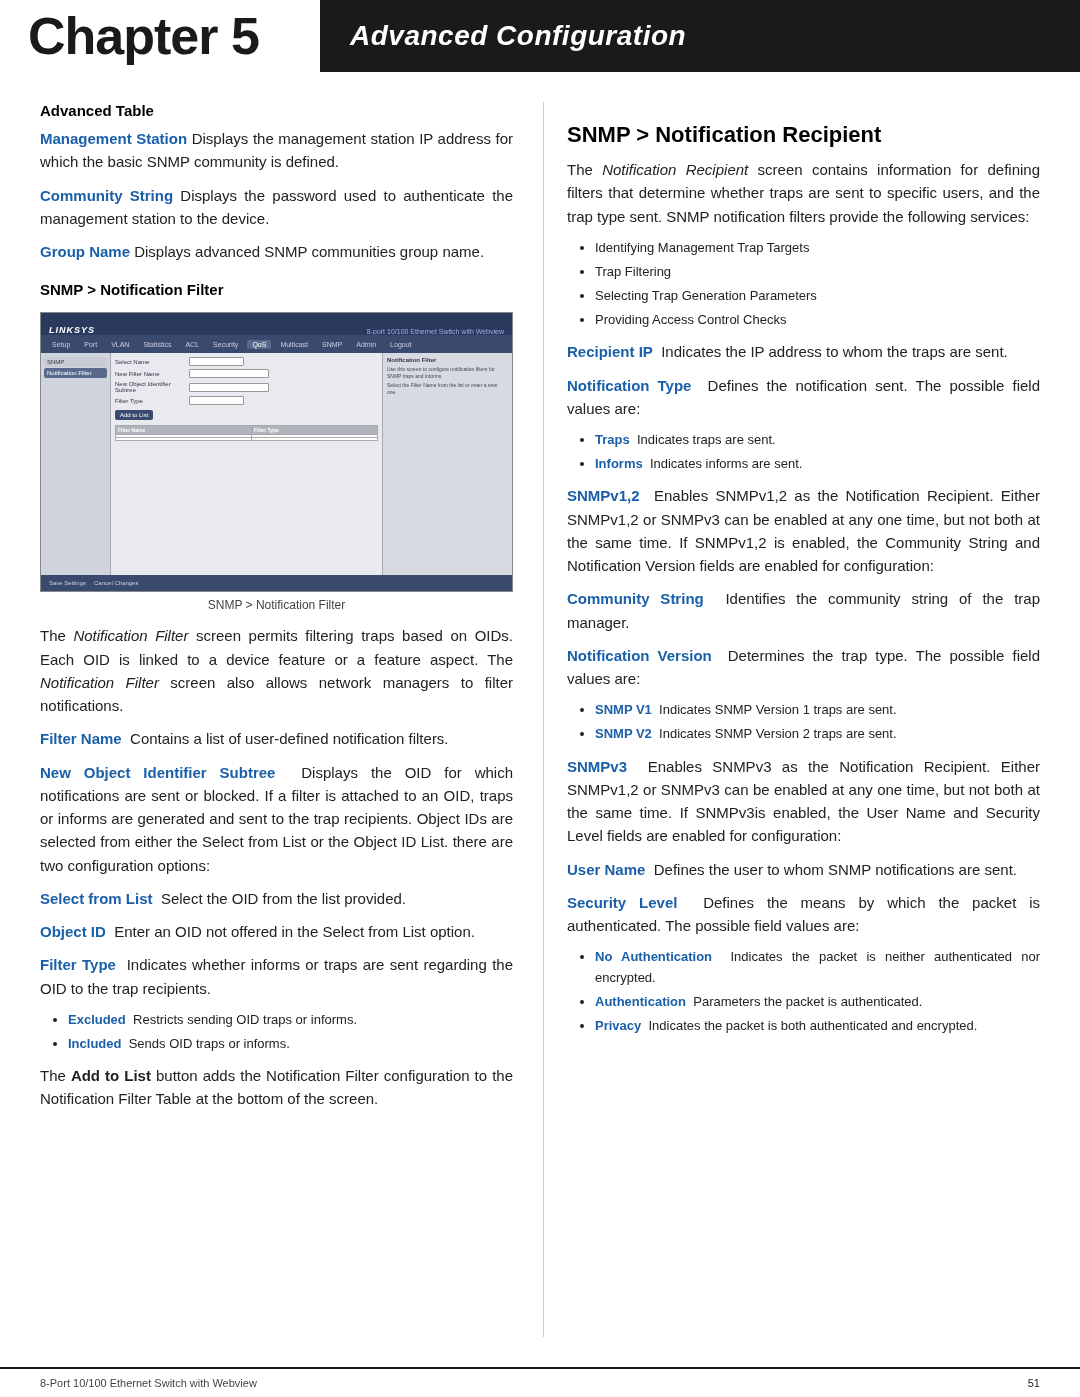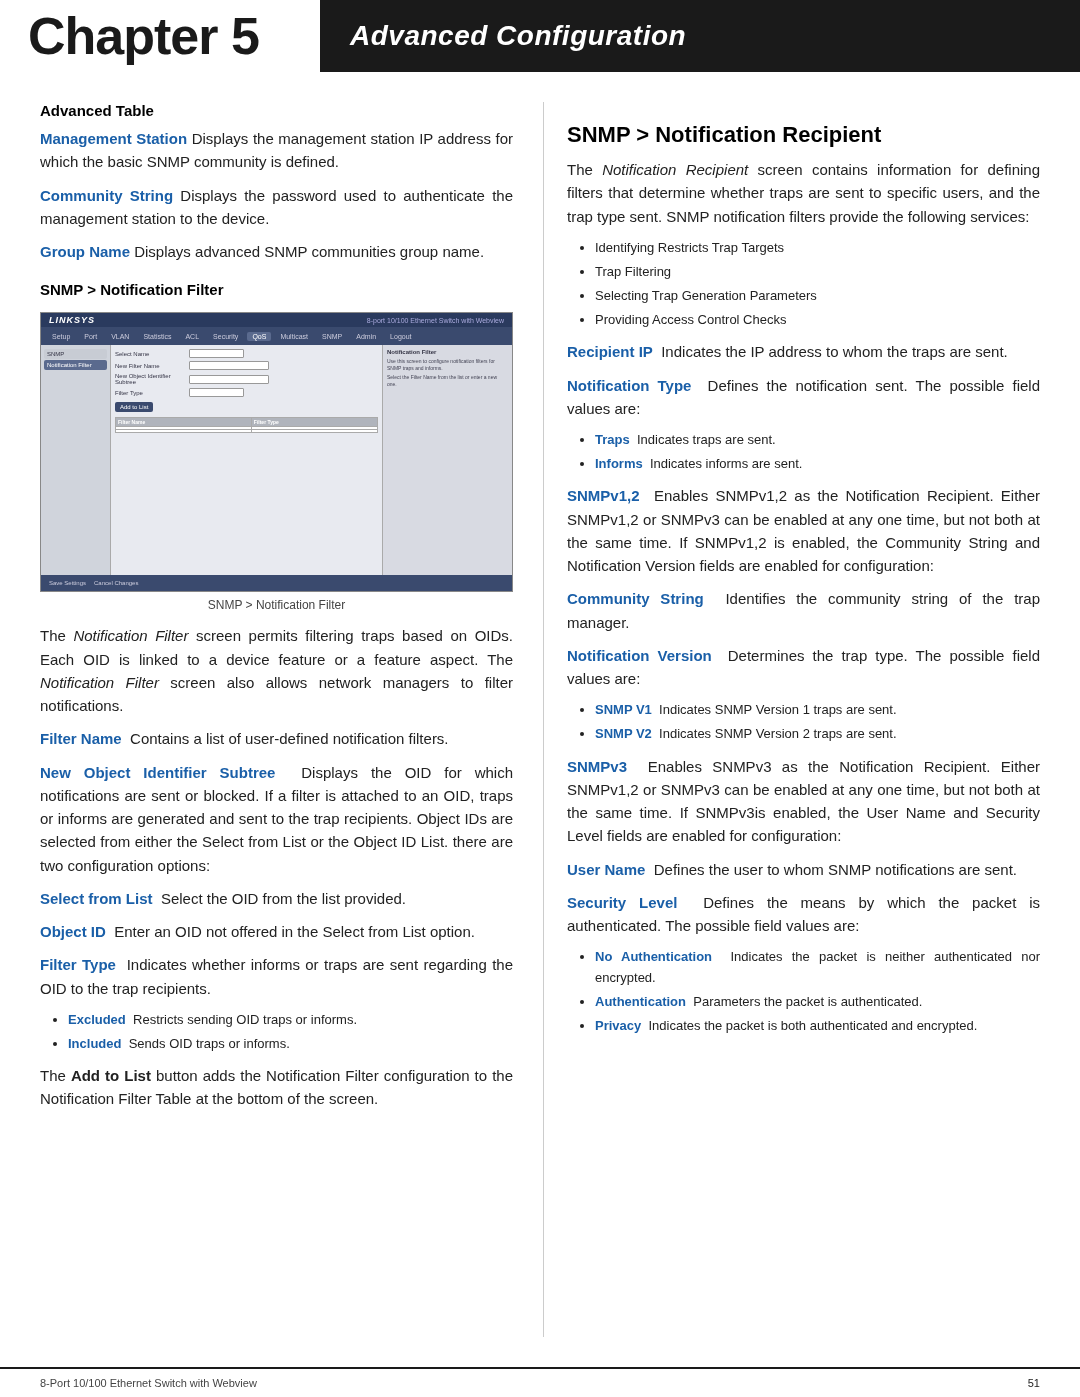--- a/index.html
+++ b/index.html
@@ -117,23 +117,23 @@
       width: 100%;
       height: 100%;
       background: linear-gradient(180deg, #c5c9d0 0%, #d5d8de 100%);
       display: flex;
       flex-direction: column;
     }
 
     
     .ls-topbar {
       background: #2a3a5e;
-      height: 14px;
-      display: flex;
-      align-items: center;
+      height: 22px;
+      display: flex;
+      align-items: flex-end;
       padding: 0 8px;
     }
     .ls-logo {
       color: #fff;
       font-size: 9px;
       font-weight: 900;
       letter-spacing: 1px;
       font-style: italic;
     }
     .ls-topbar-right {
@@ -457,21 +457,21 @@
 
     <div class="right-col">
 
       <div class="section-heading-large">SNMP &gt; Notification Recipient</div>
 
       <p>
         The <em>Notification Recipient</em> screen contains information for defining filters that determine whether traps are sent to specific users, and the trap type sent. SNMP notification filters provide the following services:
       </p>
 
       <ul class="bullet-list">
-        <li>Identifying Restricts Trap Targets</li>
+        <li>Identifying Management Trap Targets</li>
         <li>Trap Filtering</li>
         <li>Selecting Trap Generation Parameters</li>
         <li>Providing Access Control Checks</li>
       </ul>
 
       <p>
         <span class="term-blue">Recipient IP</span>&nbsp;&nbsp;<span>Indicates the IP address to whom the traps are sent.</span>
       </p>
 
       <p>

